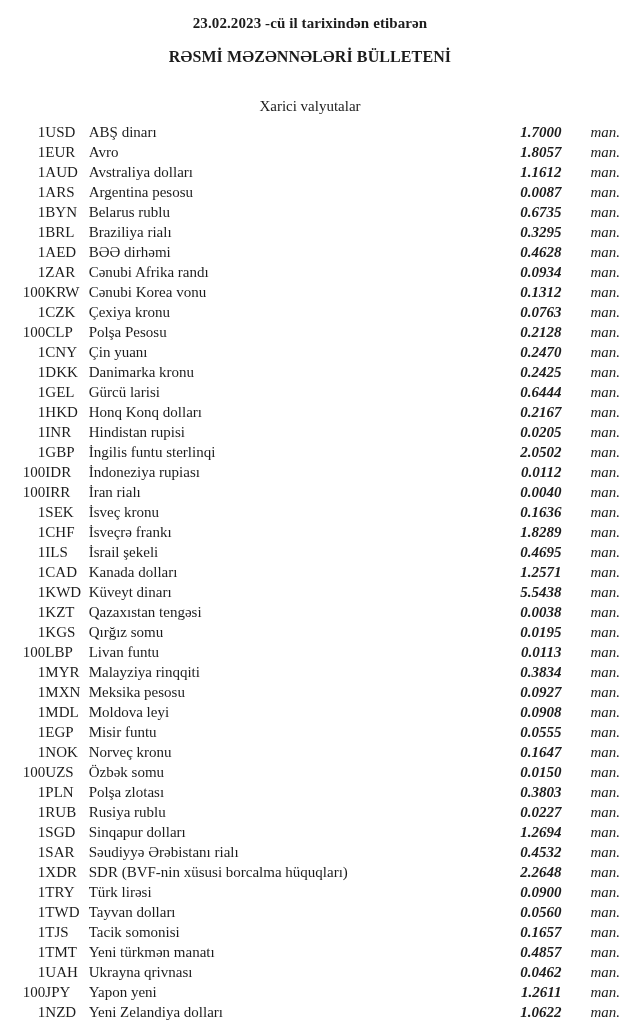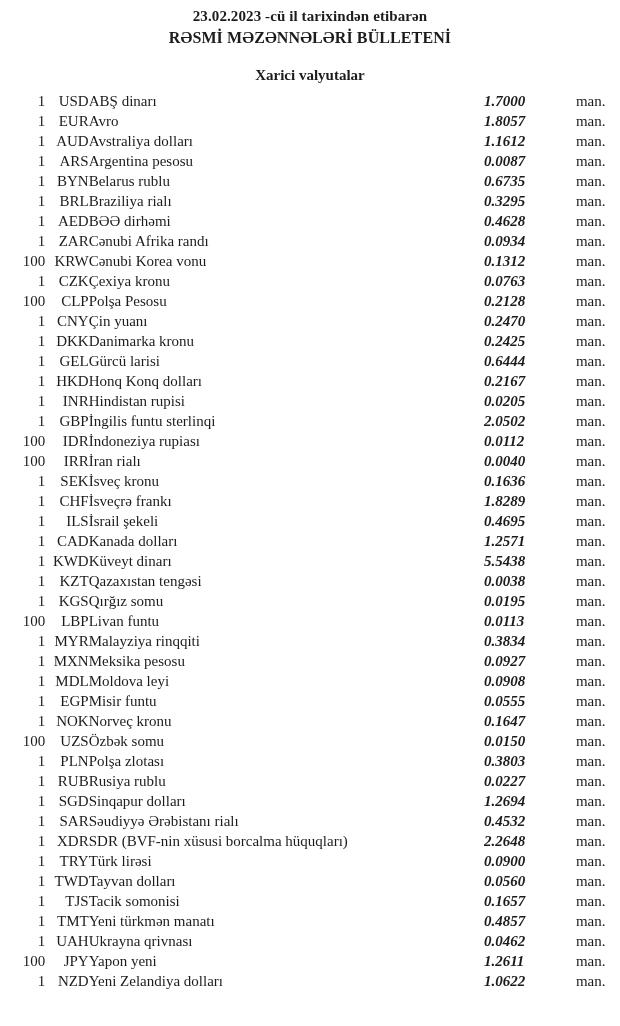--- a/index.html
+++ b/index.html
@@ -10,60 +10,61 @@
   .page {
     position: relative;
     width: 620px;
     height: 1026px;
     background: #ffffff;
     color: #1c1c1c;
     font-family: "Liberation Serif", "DejaVu Serif", serif;
     overflow: hidden;
   }
   .header {
-    padding-top: 6px;
+    padding-top: 13px;
     text-align: center;
   }
   .h-line {
     font-weight: bold;
     font-size: 15px;
     line-height: 21px;
     letter-spacing: 0.1px;
   }
   .h-line.title {
     font-size: 16px;
     line-height: 22px;
+    margin-top: 12px;
   }
   .section-title {
-    margin-top: 16px;
+    margin-top: 28px;
     text-align: center;
-    font-weight: bold;
+    font-weight: normal;
     font-size: 15px;
     line-height: 20px;
   }
   table.rates {
     margin-top: 6px;
     border-collapse: collapse;
     table-layout: fixed;
     width: 620px;
     font-size: 15px;
   }
   table.rates td {
     padding: 0;
     height: 20px;
     line-height: 20px;
     vertical-align: middle;
     white-space: nowrap;
     overflow: hidden;
   }
   td.qty  { width: 45px;  text-align: right; }
-  td.code { width: 43px;  text-align: right; }
+  td.code { width: 43px;  text-align: left; }
   td.name { width: 392px; text-align: left; padding-left: 5px; }
-  td.rate { width: 77px;  font-weight: bold; font-style: italic; }
-  td.unit { width: 58px;  text-align: center; padding-left: 9px; }
+  td.rate { width: 77px;  text-align: right; font-weight: bold; font-style: italic; }
+  td.unit { width: 58px;  text-align: right; padding-left: 9px; font-style: italic; }
 </style>
 </head>
 <body>
 
 <div class="page">
   <div class="header">
     <div class="h-line">23.02.2023 -cü il tarixindən etibarən</div>
     <div class="h-line title">RƏSMİ MƏZƏNNƏLƏRİ BÜLLETENİ</div>
   </div>
 

